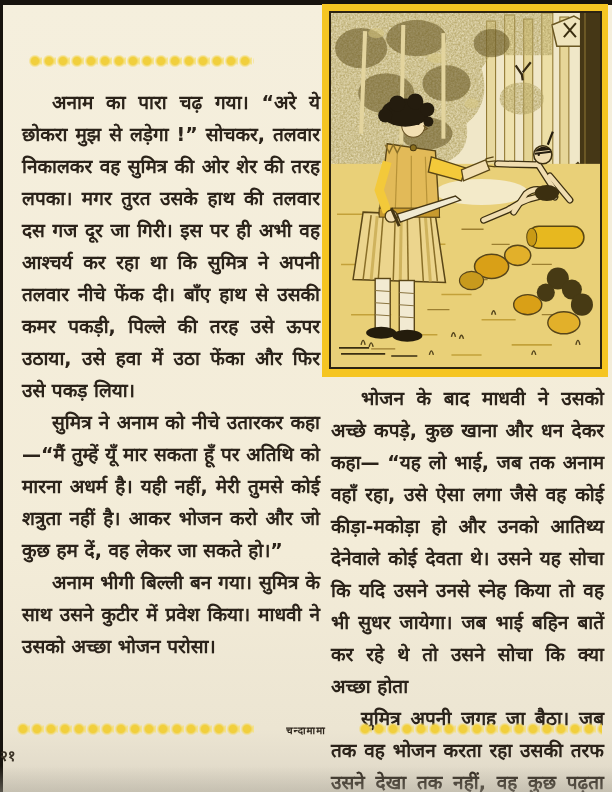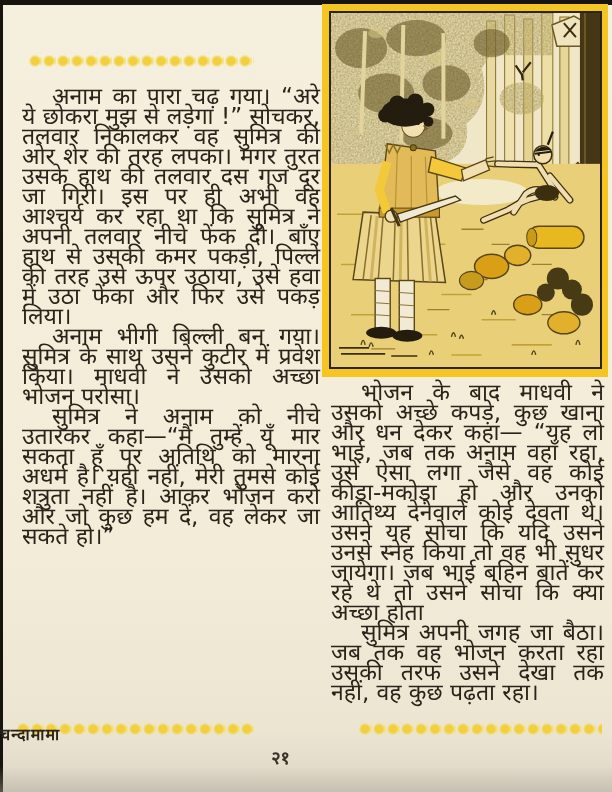--- a/index.html
+++ b/index.html
@@ -23,49 +23,49 @@
       radial-gradient(circle at 14px 8px,rgba(246,225,120,.75) 0 2.6px,rgba(246,225,120,0) 4.5px);
     background-size:14px 16px,14px 16px;
     background-repeat:repeat-x;
   }
   .band-top{left:28px;top:53px;width:226px;}
   .band-bl{left:16px;top:721px;width:238px;}
   .band-br{left:358px;top:721px;width:244px;}
   .col{
     position:absolute;
     color:#2b231a;
-    font-weight:normal;
-    font-size:23px;
-    line-height:20px;
+    font-weight:bold;
+    font-size:19px;
+    line-height:32px;
     text-align:justify;
   }
   .col p{margin:0;text-indent:30px;}
   .col-left{left:22px;top:86px;width:298px;}
   .col-right{left:331px;top:382px;width:273px;}
   .frame{
     position:absolute;left:322px;top:4px;width:286px;height:373px;
     background:#f5c522;
     box-sizing:border-box;
     padding:7px 6px 8px 7px;
   }
   .frame-inner{
     width:100%;height:100%;
     box-sizing:border-box;
     border:2px solid #2c2312;
     background:#f0e7c8;
     overflow:hidden;
   }
   .frame-inner svg{display:block;width:100%;height:100%;}
   .footer-title{
-    position:absolute;left:0;top:723px;width:498px;
-    text-align:left;color:#2b231a;font-weight:bold;font-size:16px;letter-spacing:1px;
+    position:absolute;left:0;top:723px;width:612px;
+    text-align:center;color:#2b231a;font-weight:bold;font-size:10px;letter-spacing:1px;
   }
   .footer-page{
     position:absolute;left:0;top:745px;width:561px;
-    text-align:center;color:#3a3226;font-weight:bold;font-size:18px;
+    text-align:left;color:#3a3226;font-weight:bold;font-size:15px;
   }
   .bottom-shade{
     position:absolute;left:0;bottom:0;width:612px;height:26px;
     background:linear-gradient(180deg,rgba(170,166,152,0) 0%,rgba(170,166,152,.45) 100%);
   }
 </style>
 </head>
 <body>
 
 <div class="page">
@@ -247,22 +247,22 @@
 
         <g stroke="#3a2e12" stroke-width="1.6">
           <path d="M8,333 h30 M10,339 h44 M60,341 h26"></path>
         </g>
       </svg>
     </div>
   </div>
 
   <div class="col col-left">
     <p>अनाम का पारा चढ़ गया। “अरे ये छोकरा मुझ से लड़ेगा !” सोचकर, तलवार निकालकर वह सुमित्र की ओर शेर की तरह लपका। मगर तुरत उसके हाथ की तलवार दस गज दूर जा गिरी। इस पर ही अभी वह आश्चर्य कर रहा था कि सुमित्र ने अपनी तलवार नीचे फेंक दी। बाँए हाथ से उसकी कमर पकड़ी, पिल्ले की तरह उसे ऊपर उठाया, उसे हवा में उठा फेंका और फिर उसे पकड़ लिया।</p>
+    <p>सुमित्र ने अनाम को नीचे उतारकर कहा—“मैं तुम्हें यूँ मार सकता हूँ पर अतिथि को मारना अधर्म है। यही नहीं, मेरी तुमसे कोई शत्रुता नहीं है। आकर भोजन करो और जो कुछ हम दें, वह लेकर जा सकते हो।”</p>
     <p>अनाम भीगी बिल्ली बन गया। सुमित्र के साथ उसने कुटीर में प्रवेश किया। माधवी ने उसको अच्छा भोजन परोसा।</p>
-    <p>सुमित्र ने अनाम को नीचे उतारकर कहा—“मैं तुम्हें यूँ मार सकता हूँ पर अतिथि को मारना अधर्म है। यही नहीं, मेरी तुमसे कोई शत्रुता नहीं है। आकर भोजन करो और जो कुछ हम दें, वह लेकर जा सकते हो।”</p>
   </div>
 
   <div class="col col-right">
     <p>भोजन के बाद माधवी ने उसको अच्छे कपड़े, कुछ खाना और धन देकर कहा— “यह लो भाई, जब तक अनाम वहाँ रहा, उसे ऐसा लगा जैसे वह कोई कीड़ा-मकोड़ा हो और उनको आतिथ्य देनेवाले कोई देवता थे। उसने यह सोचा कि यदि उसने उनसे स्नेह किया तो वह भी सुधर जायेगा। जब भाई बहिन बातें कर रहे थे तो उसने सोचा कि क्या अच्छा होता</p>
     <p>सुमित्र अपनी जगह जा बैठा। जब तक वह भोजन करता रहा उसकी तरफ उसने देखा तक नहीं, वह कुछ पढ़ता रहा।</p>
   </div>
 
   <div class="rosette band-bl"></div>
   <div class="rosette band-br"></div>
   <div class="footer-title">चन्दामामा</div>

